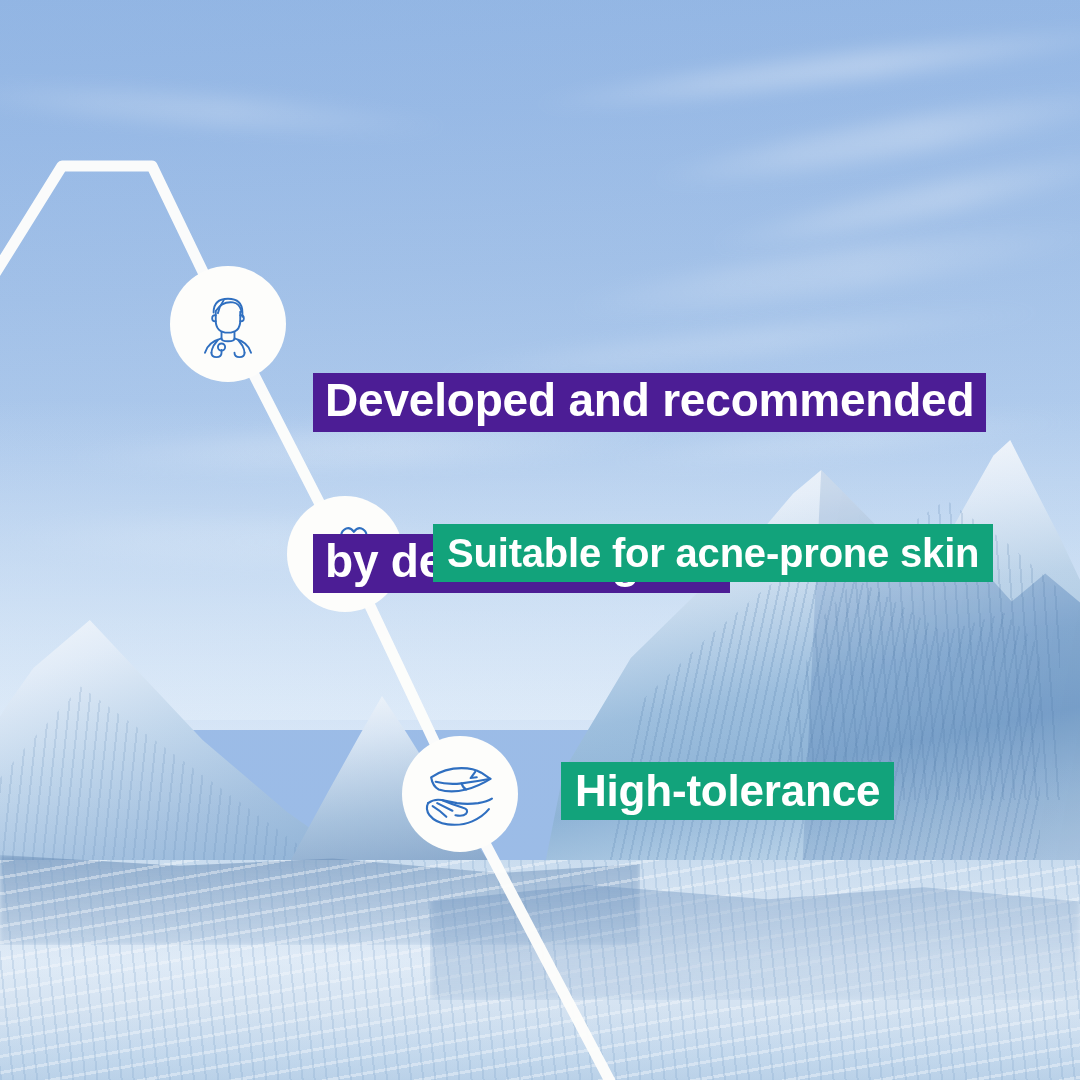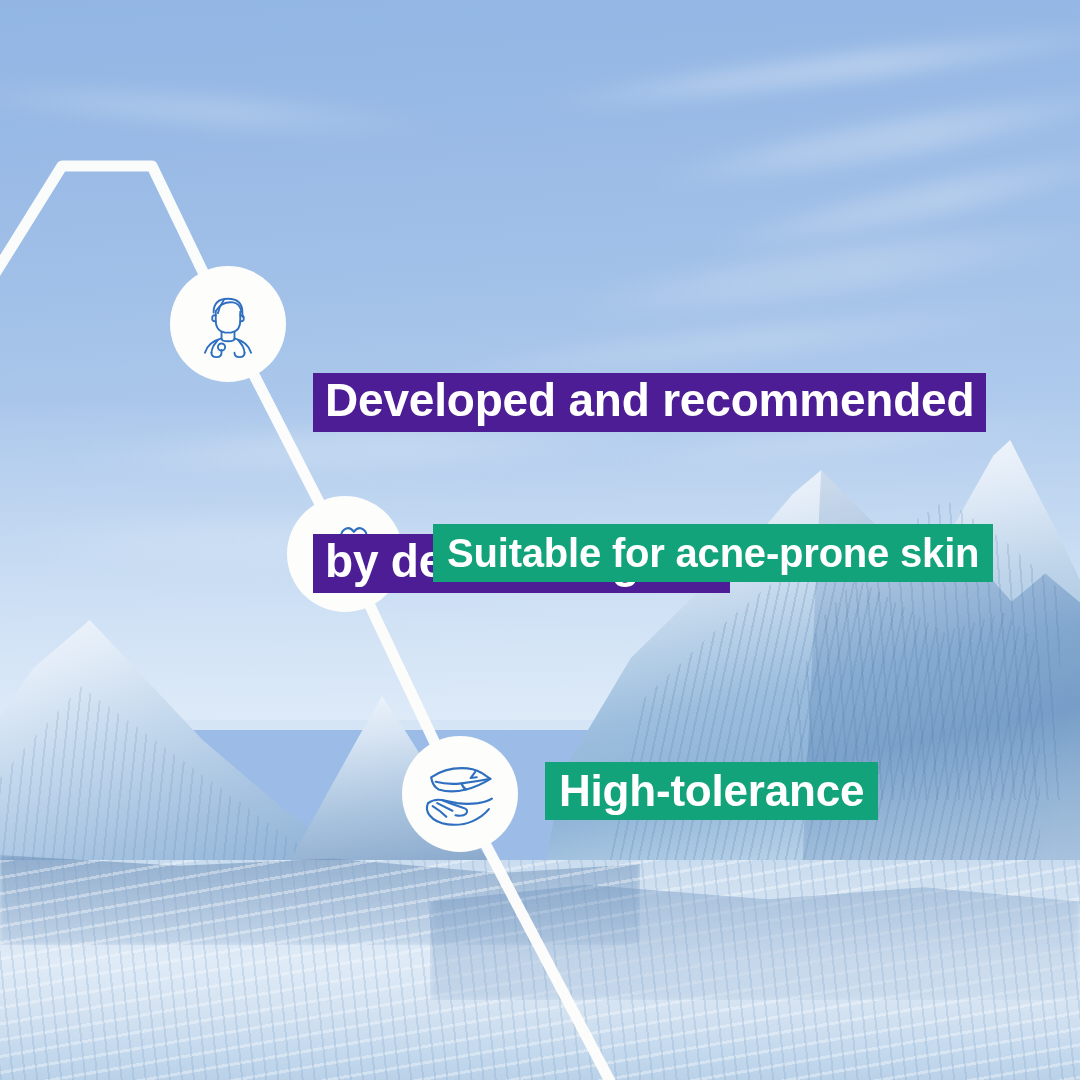--- a/index.html
+++ b/index.html
@@ -188,21 +188,21 @@
     align-items:center;
   }
   .band-multi { display:block; }
   .band-line {
     background:#4c1d95;
     display:inline-block;
     padding:2px 12px 6px 12px;
   }
   .band-1 { left:313px; top:271px; font-size:46px; line-height:51px; background:transparent; }
   .band-2 { left:433px; top:524px; font-size:40px; height:58px; padding:0 14px; }
-  .band-3 { left:545px; top:762px; font-size:44px; height:58px; padding:0 14px; }
+  .band-3 { left:561px; top:762px; font-size:44px; height:58px; padding:0 14px; }
 </style>
 </head>
 <body>
 
 <div id="stage">
 
   <div class="photo">
     <div class="sky"></div>
 
     <div class="cloud c1"></div>

